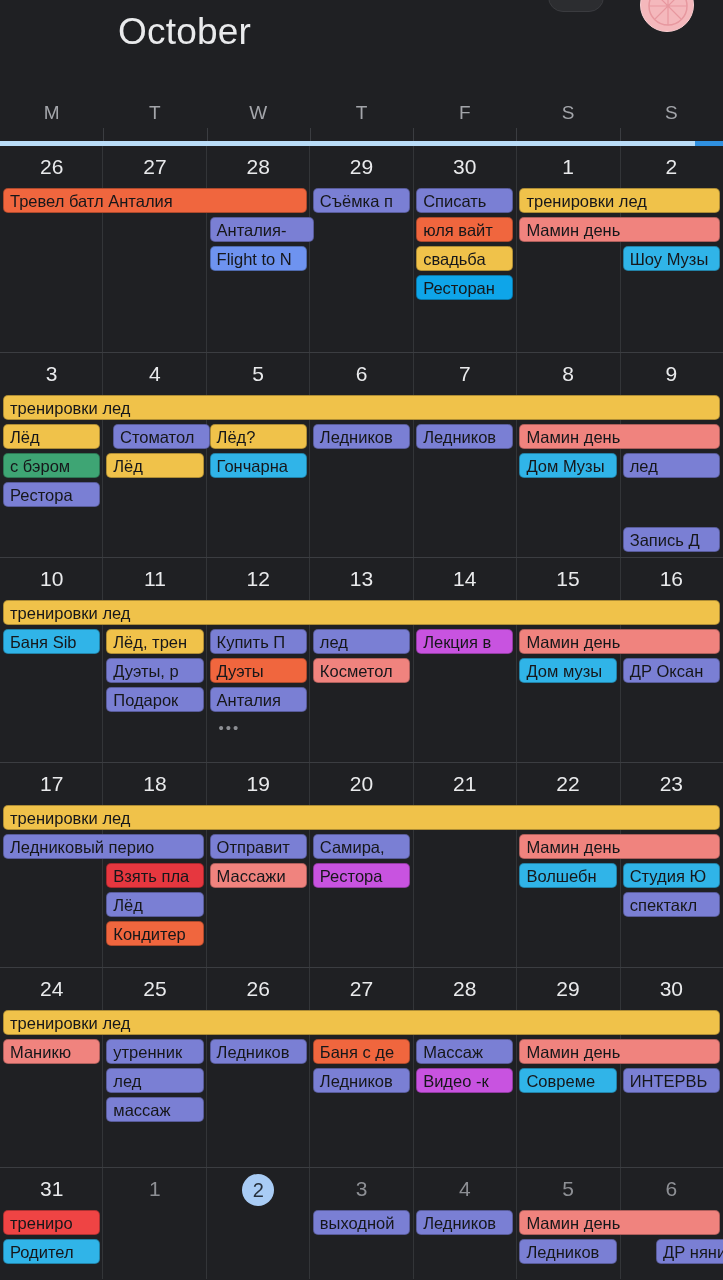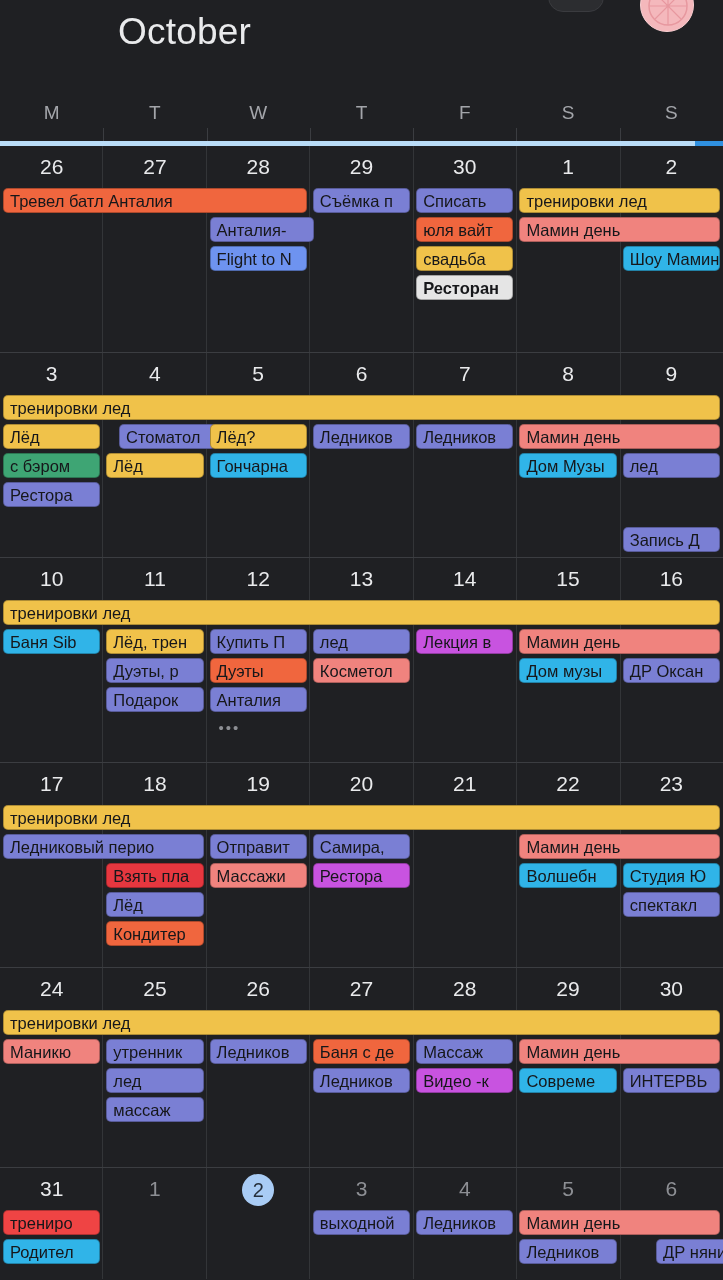--- a/index.html
+++ b/index.html
@@ -138,24 +138,24 @@
             <div class="chip" style="left: 519.429px; width: 200.571px; background: rgb(240, 194, 74);">тренировки лед</div>
           </div>
           <div class="lane">
             <div class="chip" style="left: 209.571px; width: 104px; background: rgb(122, 127, 212);">Анталия-</div>
             <div class="chip" style="left: 416.143px; width: 97.2857px; background: rgb(240, 102, 62);">юля вайт</div>
             <div class="chip" style="left: 519.429px; width: 200.571px; background: rgb(240, 131, 126);">Мамин день</div>
           </div>
           <div class="lane">
             <div class="chip" style="left: 209.571px; width: 97.2857px; background: rgb(110, 147, 240);">Flight to N</div>
             <div class="chip" style="left: 416.143px; width: 97.2857px; background: rgb(240, 194, 74);">свадьба</div>
-            <div class="chip" style="left: 622.714px; width: 97.2857px; background: rgb(48, 180, 232);">Шоу Мамин</div>
-          </div>
-          <div class="lane">
-            <div class="chip" style="left: 416.143px; width: 97.2857px; background: #e5e5e5; font-weight: bold;">Ресторан</div>
+            <div class="chip" style="left: 622.714px; width: 97.2857px; background: rgb(48, 180, 232);">Шоу Музы</div>
+          </div>
+          <div class="lane">
+            <div class="chip" style="left: 416.143px; width: 97.2857px; background: #0ea5e9;">Ресторан</div>
           </div>
         </div>
       </div>
       <div class="week" style="height: 205px;">
         <div class="wk-cols">
           <i></i>
           <i></i>
           <i></i>
           <i></i>
           <i></i>
@@ -170,21 +170,21 @@
           <div class="num">7</div>
           <div class="num">8</div>
           <div class="num">9</div>
         </div>
         <div class="lanes" style="height: 164px;">
           <div class="lane">
             <div class="chip" style="left: 3px; width: 717px; background: rgb(240, 194, 74);">тренировки лед</div>
           </div>
           <div class="lane">
             <div class="chip" style="left: 3px; width: 97.2857px; background: rgb(240, 194, 74);">Лёд</div>
-            <div class="chip" style="left: 119px; width: 97.2857px; background: rgb(122, 127, 212);">Стоматол</div>
+            <div class="chip" style="left: 113px; width: 97.2857px; background: rgb(122, 127, 212);">Стоматол</div>
             <div class="chip" style="left: 209.571px; width: 97.2857px; background: rgb(240, 194, 74);">Лёд?</div>
             <div class="chip" style="left: 312.857px; width: 97.2857px; background: rgb(122, 127, 212);">Ледников</div>
             <div class="chip" style="left: 416.143px; width: 97.2857px; background: rgb(122, 127, 212);">Ледников</div>
             <div class="chip" style="left: 519.429px; width: 200.571px; background: rgb(240, 131, 126);">Мамин день</div>
           </div>
           <div class="lane">
             <div class="chip" style="left: 3px; width: 97.2857px; background: rgb(62, 165, 116);">с бэром</div>
             <div class="chip" style="left: 106.286px; width: 97.2857px; background: rgb(240, 194, 74);">Лёд</div>
             <div class="chip" style="left: 209.571px; width: 97.2857px; background: rgb(48, 180, 232);">Гончарна</div>
             <div class="chip" style="left: 519.429px; width: 97.2857px; background: rgb(48, 180, 232);">Дом Музы</div>

